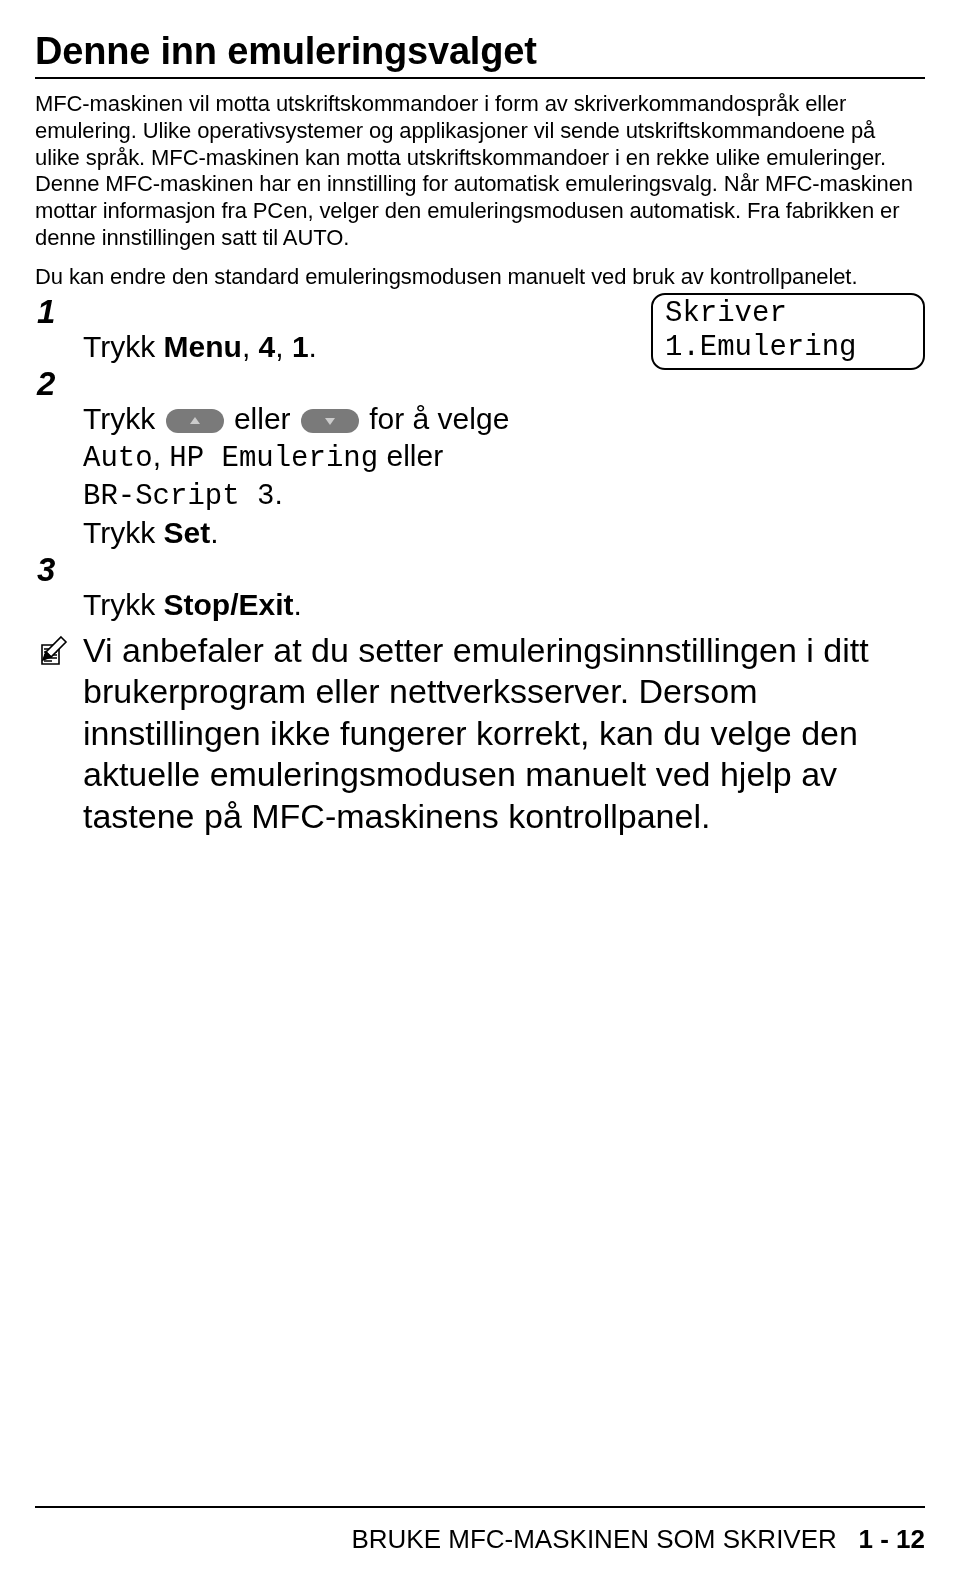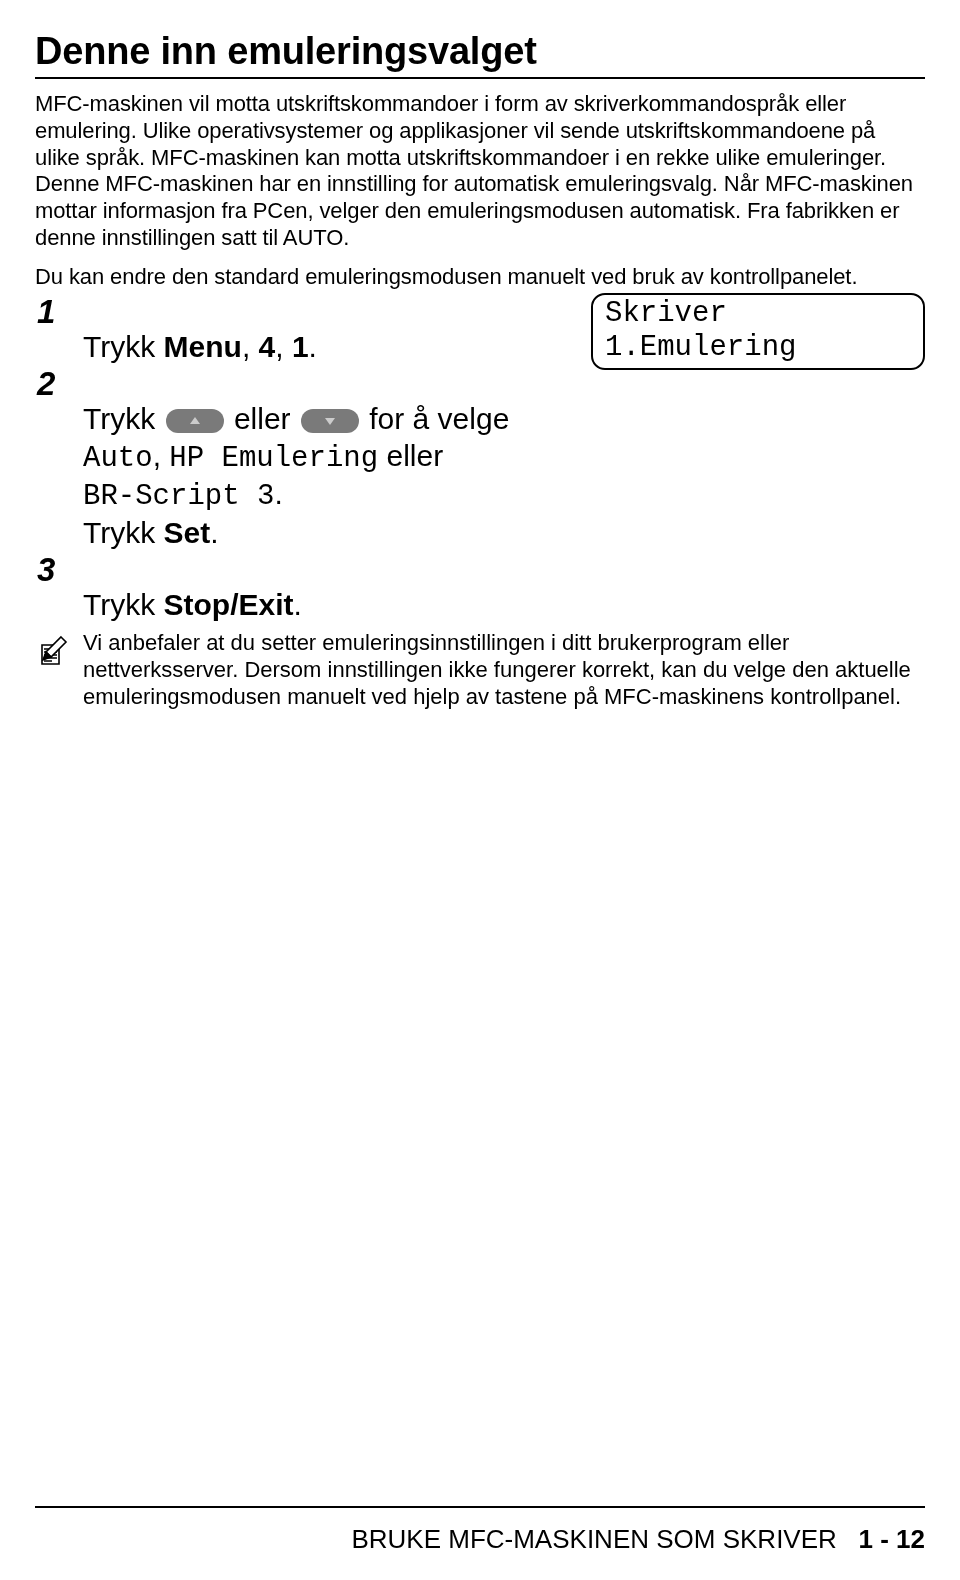--- a/index.html
+++ b/index.html
@@ -49,21 +49,21 @@
       line-height: 1.22;
       flex: 1;
       margin-top: 36px;
     }
     .bold { font-weight: 700; }
     .mono { font-family: Liberation Mono, monospace; font-size: 29px; }
     .display-box {
       position: absolute;
       right: 0;
       top: 0;
-      width: 334px;
+      width: 274px;
       border: 2px solid #000;
       border-radius: 14px;
       padding: 2px 12px 3px 12px;
       font-family: "Courier New", Courier, monospace;
       font-size: 29px;
       line-height: 1.18;
     }
     .display-row { white-space: nowrap; }
     .pill {
       display: inline-block;
@@ -90,21 +90,21 @@
       align-items: flex-start;
       margin-top: 6px;
     }
     .note-icon {
       width: 48px;
       flex-shrink: 0;
       padding-top: 2px;
       padding-left: 1px;
     }
     .note-text {
-      font-size: 22px;
+      font-size: 34px;
       line-height: 1.22;
       flex: 1;
     }
     .footer {
       position: absolute;
       bottom: 25px;
       left: 35px;
       right: 35px;
     }
     .footer-line {

